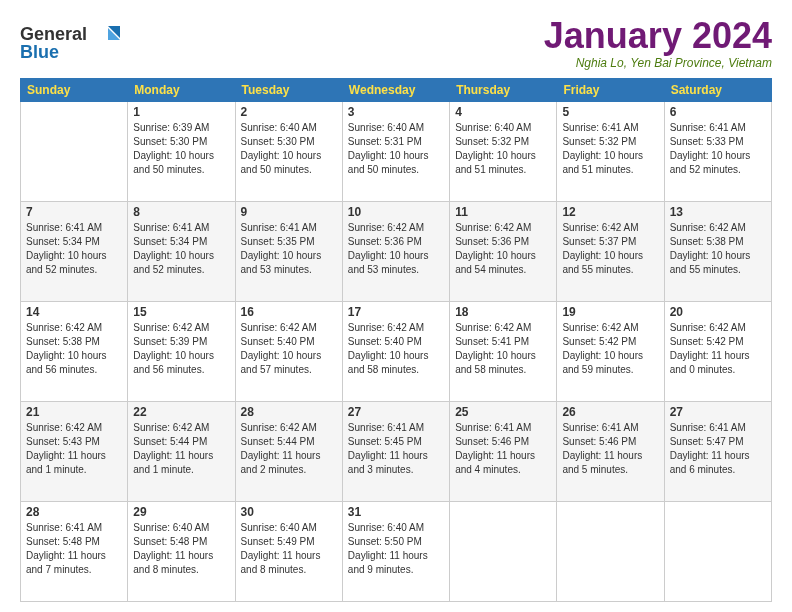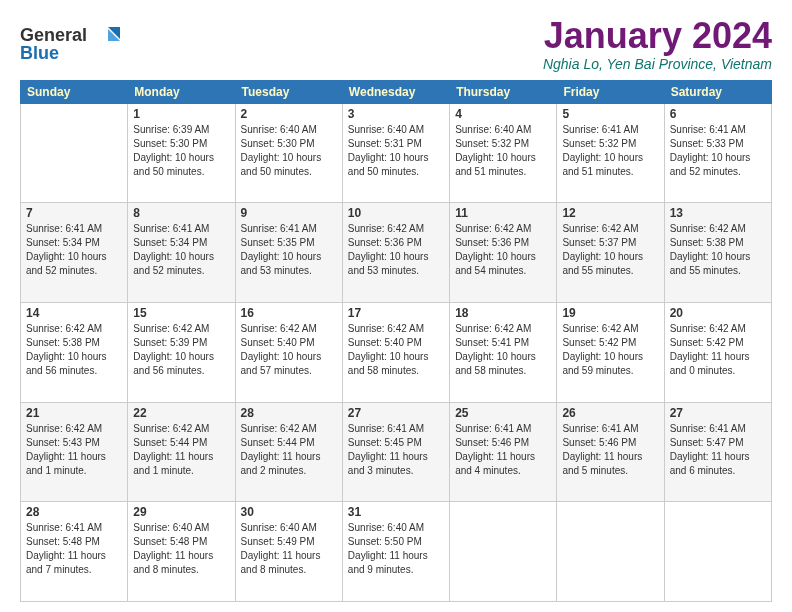--- a/index.html
+++ b/index.html
@@ -31,33 +31,33 @@
     .title-block {
       text-align: right;
     }
     .month-title {
       font-size: 36px;
       font-weight: bold;
       color: #701a75;
       line-height: 1.1;
     }
     .location {
-      font-size: 14px;
-      color: #0f766e;
+      font-size: 12px;
+      color: #4d7c0f;
       font-style: italic;
     }
     .calendar-table {
       width: 100%;
       border-collapse: collapse;
       flex: 1;
       font-size: 10.5px;
     }
     .calendar-table th {
       background-color: #2e75b6;
-      color: #fef9c3;
+      color: #fde047;
       text-align: left;
       padding: 4px 6px;
       font-size: 12px;
       font-weight: bold;
       border: 1px solid #2e75b6;
     }
     .calendar-table td {
       border: 1px solid #ccc;
       vertical-align: top;
       padding: 3px 5px;

